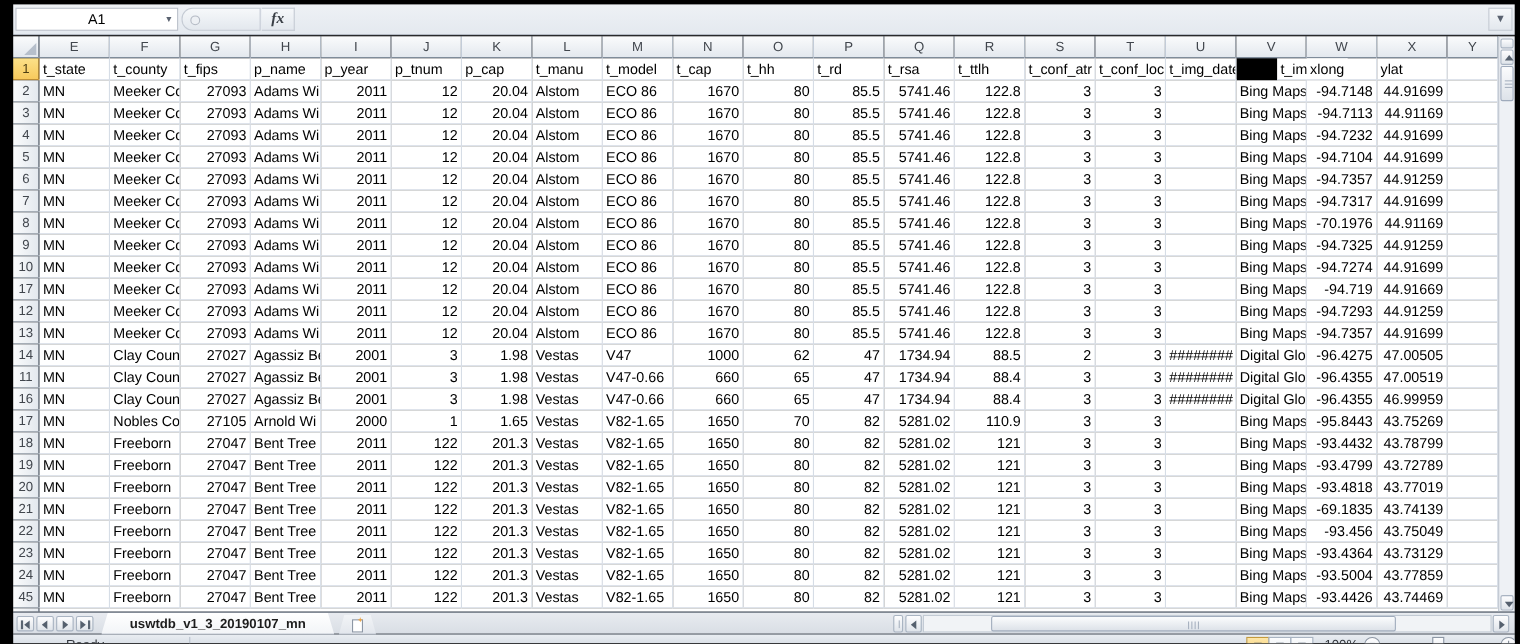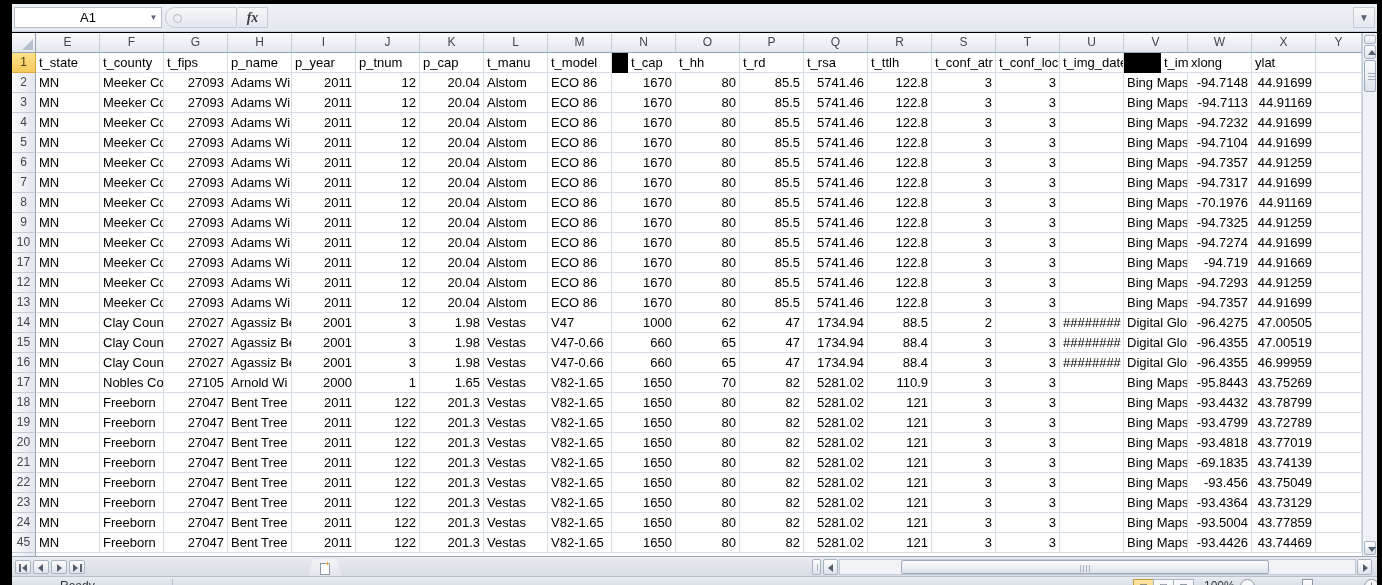--- a/index.html
+++ b/index.html
@@ -126,41 +126,41 @@
       <div class="abs rh" style="left: 12px; top: 133px; width: 24px; height: 20px;">5</div>
       <div class="abs rh" style="left: 12px; top: 153px; width: 24px; height: 20px;">6</div>
       <div class="abs rh" style="left: 12px; top: 173px; width: 24px; height: 20px;">7</div>
       <div class="abs rh" style="left: 12px; top: 193px; width: 24px; height: 20px;">8</div>
       <div class="abs rh" style="left: 12px; top: 213px; width: 24px; height: 20px;">9</div>
       <div class="abs rh" style="left: 12px; top: 233px; width: 24px; height: 20px;">10</div>
       <div class="abs rh" style="left: 12px; top: 253px; width: 24px; height: 20px;">17</div>
       <div class="abs rh" style="left: 12px; top: 273px; width: 24px; height: 20px;">12</div>
       <div class="abs rh" style="left: 12px; top: 293px; width: 24px; height: 20px;">13</div>
       <div class="abs rh" style="left: 12px; top: 313px; width: 24px; height: 20px;">14</div>
-      <div class="abs rh" style="left: 12px; top: 333px; width: 24px; height: 20px;">15</div>
+      <div class="abs rh" style="left: 12px; top: 333px; width: 24px; height: 20px;">11</div>
       <div class="abs rh" style="left: 12px; top: 353px; width: 24px; height: 20px;">16</div>
       <div class="abs rh" style="left: 12px; top: 373px; width: 24px; height: 20px;">17</div>
       <div class="abs rh" style="left: 12px; top: 393px; width: 24px; height: 20px;">18</div>
       <div class="abs rh" style="left: 12px; top: 413px; width: 24px; height: 20px;">19</div>
       <div class="abs rh" style="left: 12px; top: 433px; width: 24px; height: 20px;">20</div>
       <div class="abs rh" style="left: 12px; top: 453px; width: 24px; height: 20px;">21</div>
       <div class="abs rh" style="left: 12px; top: 473px; width: 24px; height: 20px;">22</div>
       <div class="abs rh" style="left: 12px; top: 493px; width: 24px; height: 20px;">23</div>
       <div class="abs rh" style="left: 12px; top: 513px; width: 24px; height: 20px;">24</div>
       <div class="abs rh" style="left: 12px; top: 533px; width: 24px; height: 20px;">45</div>
       <div class="abs cell txt" style="left: 36px; top: 53px; width: 64px; height: 20px;">t_state</div>
       <div class="abs cell txt" style="left: 100px; top: 53px; width: 64px; height: 20px;">t_county</div>
       <div class="abs cell txt" style="left: 164px; top: 53px; width: 64px; height: 20px;">t_fips</div>
       <div class="abs cell txt" style="left: 228px; top: 53px; width: 64px; height: 20px;">p_name</div>
       <div class="abs cell txt" style="left: 292px; top: 53px; width: 64px; height: 20px;">p_year</div>
       <div class="abs cell txt" style="left: 356px; top: 53px; width: 64px; height: 20px;">p_tnum</div>
       <div class="abs cell txt" style="left: 420px; top: 53px; width: 64px; height: 20px;">p_cap</div>
       <div class="abs cell txt" style="left: 484px; top: 53px; width: 64px; height: 20px;">t_manu</div>
       <div class="abs cell txt" style="left: 548px; top: 53px; width: 64px; height: 20px;">t_model</div>
-      <div class="abs cell txt" style="left: 628px; top: 53px; width: 64px; height: 20px;">t_cap</div>
+      <div class="abs cell txt" style="left: 612px; top: 53px; width: 64px; height: 20px;">t_cap</div>
       <div class="abs cell txt" style="left: 676px; top: 53px; width: 64px; height: 20px;">t_hh</div>
       <div class="abs cell txt" style="left: 740px; top: 53px; width: 64px; height: 20px;">t_rd</div>
       <div class="abs cell txt" style="left: 804px; top: 53px; width: 64px; height: 20px;">t_rsa</div>
       <div class="abs cell txt" style="left: 868px; top: 53px; width: 64px; height: 20px;">t_ttlh</div>
       <div class="abs cell txt" style="left: 932px; top: 53px; width: 64px; height: 20px;">t_conf_atr</div>
       <div class="abs cell txt" style="left: 996px; top: 53px; width: 64px; height: 20px;">t_conf_loc</div>
       <div class="abs cell txt" style="left: 1060px; top: 53px; width: 64px; height: 20px;">t_img_date</div>
       <div class="abs cell txt" style="left: 1124px; top: 53px; width: 64px; height: 20px; margin-left: 37px;">t_img_srce</div>
       <div class="abs cell txt" style="left: 1188px; top: 53px; width: 64px; height: 20px;">xlong</div>
       <div class="abs cell txt" style="left: 1252px; top: 53px; width: 64px; height: 20px;">ylat</div>
@@ -696,20 +696,21 @@
     <div class="abs sb-btn navbtn" style="left:21px;">
         <span class="tri-left"></span>
       </div>
     <div class="abs sb-btn navbtn" style="left:39px;">
         <span class="tri-right"></span>
       </div>
     <div class="abs sb-btn navbtn" style="left:57px;">
         <span class="tri-right" style="left:3px"></span>
         <span class="bar" style="left:10px"></span>
       </div>
+    <div class="abs tab" style="left:80px;width:212px;">uswtdb_v1_3_20190107_mn</div>
     <div class="abs addtab" style="left:296px;">
       <span class="addtab-page"></span>
       <span class="addtab-spark"></span>
     </div>
 
     <div class="abs sb-btn" style="left:800px;top:2px;width:9px;height:16px;">
         <span class="grip-h" style="left:4px"></span>
       </div>
     <div class="abs sb-btn" style="left:811px;top:2px;width:15px;height:16px;">
         <span class="tri-left" style="top:4px"></span>

